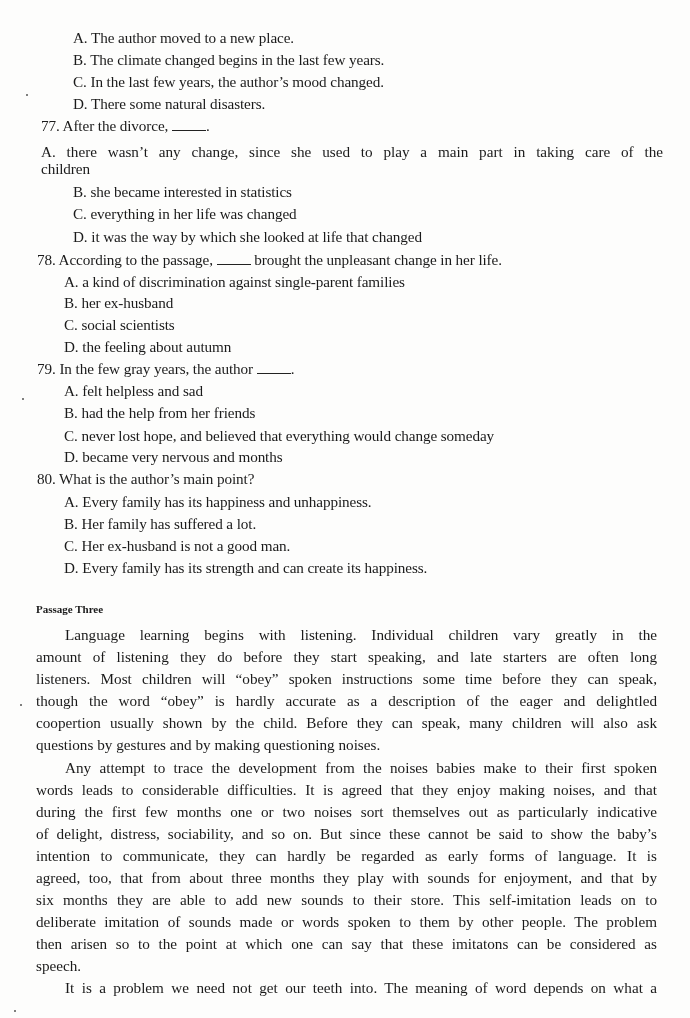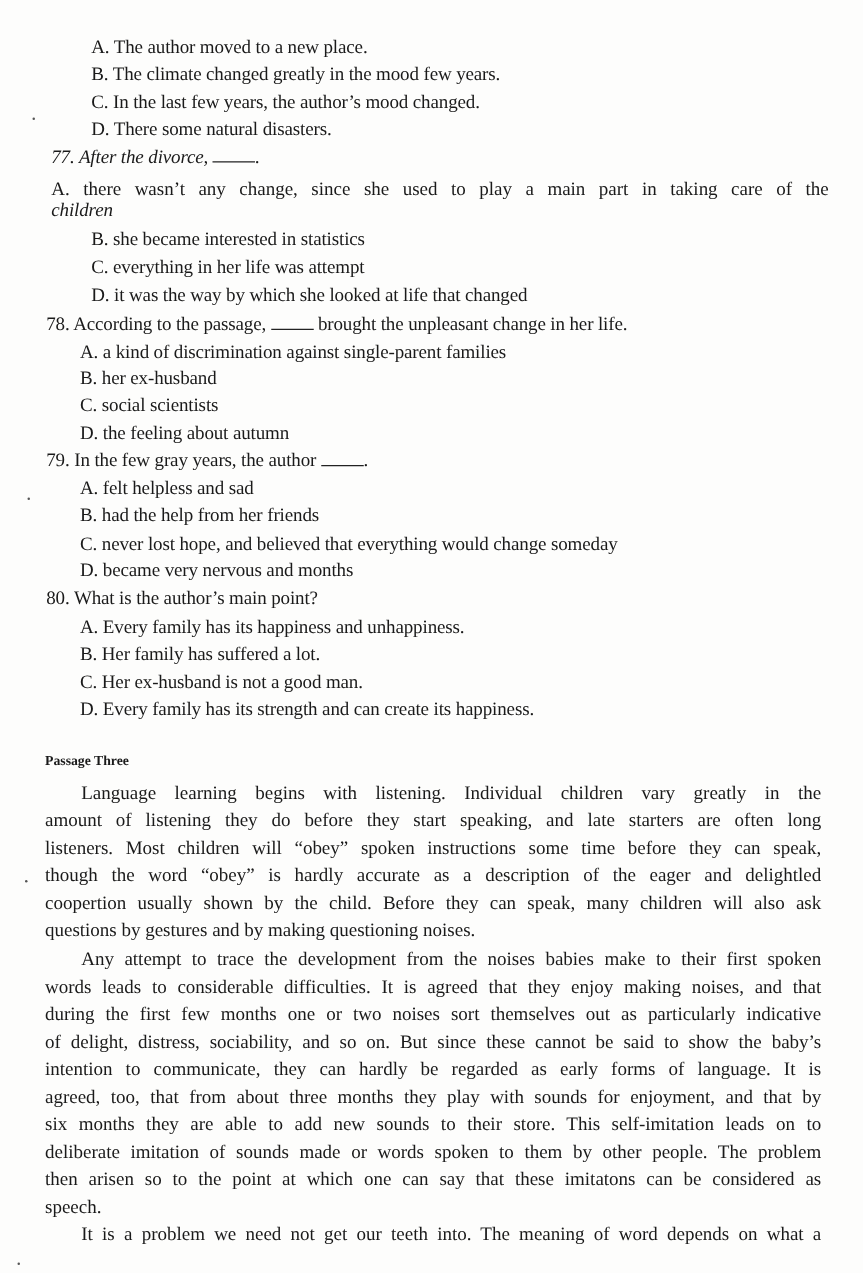--- a/index.html
+++ b/index.html
@@ -15,21 +15,21 @@
   }
   .line {
     position: absolute;
     font-size: 15.2px;
     line-height: 22px;
     white-space: nowrap;
     letter-spacing: -0.1px;
   }
   .opt { left: 73px; }
   .opt2 { left: 64px; }
-  .q { left: 41px; font-style: italic; }
+  .q { left: 41px; }
   .q2 { left: 37px; }
   .just {
     position: absolute;
     left: 36px; width: 621px;
     font-size: 15.2px;
     line-height: 22.2px;
     text-align: justify;
     text-align-last: justify;
     white-space: normal;
   }
@@ -41,29 +41,29 @@
   .indent { text-indent: 29px; }
   .blank { display:inline-block; width: 34px; border-bottom: 1px solid #222; height: 12px; vertical-align: baseline; }
   .speck { position:absolute; width:2px; height:2px; background:#555; border-radius:1px; }
 </style>
 </head>
 <body>
 
 <div class="page">
 
   <div class="line opt" style="top:27px">A. The author moved to a new place.</div>
-  <div class="line opt" style="top:49px">B. The climate changed greatly in the mood few years.</div>
+  <div class="line opt" style="top:49px">B. The climate changed begins in the last few years.</div>
   <div class="line opt" style="top:71px">C. In the last few years, the author’s mood changed.</div>
   <div class="line opt" style="top:93px">D. There some natural disasters.</div>
 
   <div class="line q" style="top:115px"><span>77. After the divorce, </span><span class="blank"></span><span>.</span></div>
   <div class="just" style="top:141px; left:41px; width:622px;">A. there wasn’t any change, since she used to play a main part in taking care of the</div>
   <div class="line q" style="top:158px">children</div>
   <div class="line opt" style="top:181px">B. she became interested in statistics</div>
-  <div class="line opt" style="top:203px">C. everything in her life was attempt</div>
+  <div class="line opt" style="top:203px">C. everything in her life was changed</div>
   <div class="line opt" style="top:226px">D. it was the way by which she looked at life that changed</div>
 
   <div class="line q2" style="top:249px"><span>78. According to the passage, </span><span class="blank"></span><span> brought the unpleasant change in her life.</span></div>
   <div class="line opt2" style="top:271px">A. a kind of discrimination against single-parent families</div>
   <div class="line opt2" style="top:292px">B. her ex-husband</div>
   <div class="line opt2" style="top:314px">C. social scientists</div>
   <div class="line opt2" style="top:336px">D. the feeling about autumn</div>
 
   <div class="line q2" style="top:358px"><span>79. In the few gray years, the author </span><span class="blank"></span><span>.</span></div>
   <div class="line opt2" style="top:380px">A. felt helpless and sad</div>

